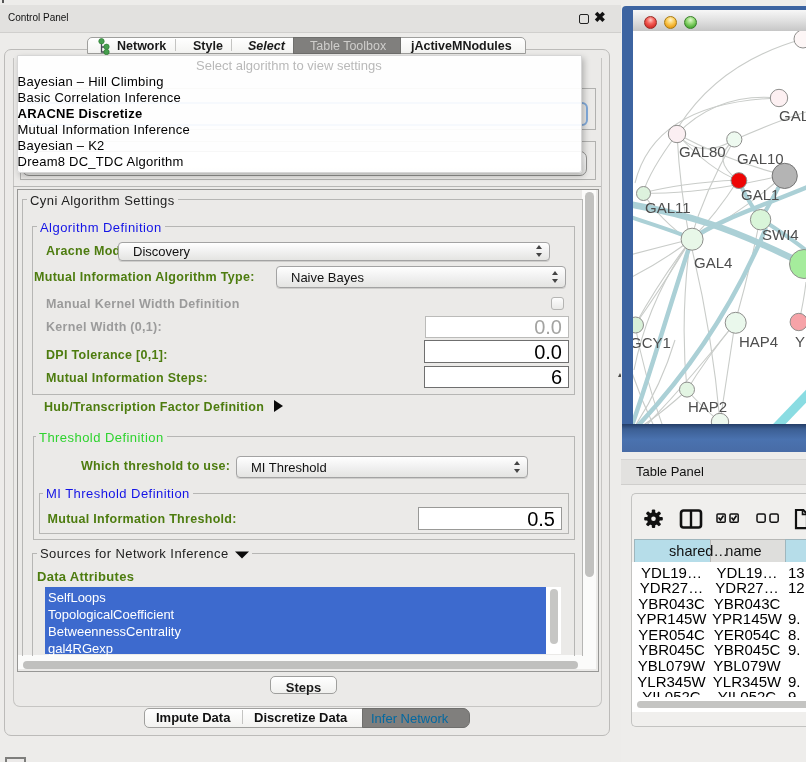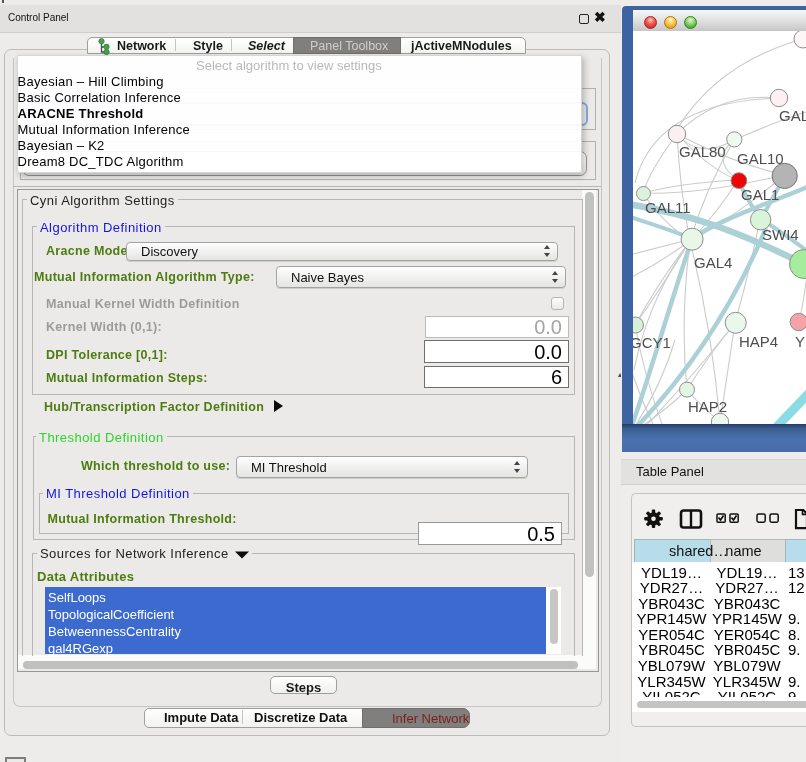--- a/index.html
+++ b/index.html
@@ -44,21 +44,21 @@
 <div class="abs" style="left:231px;top:39px;width:1px;height:12px;background:#c4c4c2;"></div>
 <svg class="abs" style="left:97px;top:38px;" width="14" height="17" viewBox="0 0 14 17">
   <path d="M4.5 3.5 L4.5 14 L8.5 14 M4.5 9 L8.5 9" stroke="#4a4a58" stroke-width="1.3" fill="none"></path>
   <circle cx="4.5" cy="3.2" r="2.7" fill="#47a04f" stroke="#2e7d32" stroke-width="0.7"></circle>
   <circle cx="9.5" cy="8.8" r="2.7" fill="#47a04f" stroke="#2e7d32" stroke-width="0.7"></circle>
   <circle cx="9.5" cy="14" r="2.7" fill="#47a04f" stroke="#2e7d32" stroke-width="0.7"></circle>
 </svg>
 <div class="abs bold" style="left:117px;top:38.5px;font-size:12.5px;color:#1a1a1a;">Network</div>
 <div class="abs bold" style="left:193px;top:38.5px;font-size:12.5px;color:#1a1a1a;">Style</div>
 <div class="abs bold" style="left:248px;top:38.5px;font-size:12.5px;color:#1a1a1a;font-style:italic;">Select</div>
-<div class="abs" style="left:310px;top:38.5px;font-size:12.5px;color:#cfcecc;">Panel Toolbox</div>
+<div class="abs" style="left:310px;top:38.5px;font-size:12.5px;color:#cfcecc;">Table Toolbox</div>
 <div class="abs bold" style="left:411px;top:38.5px;font-size:12.5px;color:#1a1a1a;">jActiveMNodules</div>
 </div>
 
 <div class="abs" style="left:20px;top:88px;width:574px;height:40px;border:1px solid #b1b1af;"></div>
 <div class="abs" style="left:26px;top:101.5px;width:558px;height:20px;border:2.5px solid #82abdb;border-radius:6px;"></div>
 <div class="abs" style="left:20px;top:141px;width:574px;height:37px;border:1px solid #b1b1af;"></div>
 <div class="abs" style="left:22px;top:151px;width:563px;height:23px;border:1.5px solid #929290;border-radius:7px;background:linear-gradient(#ffffff,#ededeb);"></div>
 <div class="gline" style="left:13px;top:186px;width:588px;height:1px;"></div>
 
 <div class="abs" style="left:17px;top:189px;width:580px;height:481px;border:1px solid #979795;background:#ebeae8;"></div>
@@ -69,21 +69,21 @@
 <div class="abs" style="left:18px;top:655px;width:564px;height:14px;background:#fbfbfa;"></div>
 <div class="abs" style="left:23px;top:660.5px;width:555px;height:8px;background:#c0c0be;border-radius:4px;"></div>
 
 <div class="abs" style="left:21.5px;top:199px;width:559px;height:456px;border:1px solid #b6b6b4;border-bottom:none;"></div>
 <div class="gtitle" style="left:27px;top:199.5px;color:#222;">Cyni Algorithm Settings</div>
 
 <div class="abs" style="left:32px;top:226px;width:541px;height:167px;border:1px solid #b6b6b4;"></div>
 <div class="gtitle" style="left:37px;top:226.5px;color:#1414e6;">Algorithm Definition</div>
 
 <div class="flabel" style="left:46px;top:243.5px;">Aracne Mode:</div>
-<div class="combo" style="left:126px;top:241.5px;width:430px;height:17px;">
+<div class="combo" style="left:118px;top:241.5px;width:430px;height:17px;">
     <span class="ctext">Discovery</span>
     <span class="spin"></span>
   </div>
 
 <div class="flabel" style="left:34px;top:270px;">Mutual Information Algorithm Type:</div>
 <div class="combo" style="left:276px;top:266px;width:288px;height:20px;">
     <span class="ctext">Naive Bayes</span>
     <span class="spin"></span>
   </div>
 
@@ -114,53 +114,53 @@
 <div class="flabel" style="left:81px;top:459px;">Which threshold to use:</div>
 <div class="combo" style="left:236px;top:455.5px;width:290px;height:20px;">
     <span class="ctext">MI Threshold</span>
     <span class="spin"></span>
   </div>
 
 <div class="abs" style="left:38.5px;top:493px;width:528px;height:39px;border:1px solid #b6b6b4;"></div>
 <div class="gtitle" style="left:43px;top:493px;color:#1414e6;">MI Threshold Definition</div>
 
 <div class="flabel" style="left:47.5px;top:511.5px;">Mutual Information Threshold:</div>
-<div class="field" style="left:418px;top:522px;width:142px;height:21px;border-color:#999997;">
+<div class="field" style="left:418px;top:507px;width:142px;height:21px;border-color:#999997;">
     <span class="v">0.5</span>
   </div>
 
 <div class="abs" style="left:32.3px;top:553px;width:541px;height:102px;border:1px solid #b6b6b4;border-bottom:none;"></div>
 <div class="gtitle" style="left:37px;top:553px;color:#222;">Sources for Network Inference <span style="display:inline-block;width:0;height:0;border-left:7.2px solid transparent;border-right:7.2px solid transparent;border-top:7.5px solid #0a0a0a;vertical-align:middle;margin-left:2px;position:relative;top:1px;"></span></div>
 
 <div class="flabel" style="left:37px;top:569px;font-size:13px;">Data Attributes</div>
 
 <div class="abs" style="left:45px;top:587px;width:516px;height:67px;background:#fff;"></div>
 <div class="abs" style="left:45px;top:587px;width:501px;height:67px;background:#3d6ace;"></div>
 <div class="abs" style="left:48px;top:588.5px;width:490px;font-size:13px;line-height:17px;color:#fff;">SelfLoops<br>TopologicalCoefficient<br>BetweennessCentrality<br>gal4RGexp</div>
 <div class="abs" style="left:549.5px;top:589px;width:8.5px;height:55px;background:#c6c6c4;border-radius:4.5px;"></div>
 
 <div class="abs" style="left:270px;top:676px;width:65px;height:15.5px;background:linear-gradient(#ffffff,#f0f0ee);border:1px solid #9f9f9d;border-radius:5px;text-align:center;">
   <span style="font-size:13px;font-weight:600;color:#1a1a1a;position:relative;top:0.5px;">Steps</span>
 </div>
 
 <div class="abs" style="left:144px;top:707.5px;width:322px;height:18px;background:linear-gradient(#ffffff,#f2f2f0);border:1px solid #9f9f9d;border-radius:5px;"></div>
 <div class="abs" style="left:361.5px;top:707.5px;width:106px;height:18px;background:#807f7d;border:1px solid #6f6f6d;border-radius:0 7px 7px 0;"></div>
 <div class="abs" style="left:242px;top:710px;width:1px;height:14px;background:#c4c4c2;"></div>
-<div class="abs lbl bold" style="left:156px;top:710px;margin-left:8px;">Impute Data</div>
+<div class="abs lbl bold" style="left:156px;top:710px;">Impute Data</div>
 <div class="abs lbl bold" style="left:254px;top:710px;">Discretize Data</div>
-<div class="abs" style="left:392px;top:710.5px;font-size:13px;color:#7f1d1d;">Infer Network</div>
+<div class="abs" style="left:371px;top:710.5px;font-size:13px;color:#0369a1;">Infer Network</div>
 
 <div class="abs" style="left:5px;top:757px;width:17px;height:10px;border:2px solid #7e7e7c;background:#eceae9;"></div>
 
 <div class="abs" style="left:17px;top:54.5px;width:563px;height:116.5px;background:rgba(255,255,255,0.93);border:1px solid #d6d6d6;border-radius:0 0 3px 3px;box-shadow:2px 3px 6px rgba(0,0,0,0.25);"></div>
 <div class="abs" style="left:196px;top:57.5px;width:212px;font-size:13px;color:#b9b9b9;">Select algorithm to view settings</div>
 <div class="abs" style="left:17.5px;top:74px;font-size:13px;line-height:15.9px;color:#000;letter-spacing:0.25px;">
 Bayesian – Hill Climbing<br>
 Basic Correlation Inference<br>
-<b>ARACNE Threshold</b><br>
+<b>ARACNE Discretize</b><br>
 Mutual Information Inference<br>
 Bayesian – K2<br>
 Dream8 DC_TDC Algorithm
 </div>
 
 <div class="abs" style="left:618px;top:373px;width:0;height:0;border-left:2.5px solid transparent;border-right:2.5px solid transparent;border-bottom:4px solid #4a4a48;"></div>
 
 <div class="abs" style="left:621px;top:0;width:185px;height:762px;background:#eeedeb;"></div>
 
 <div class="abs" style="left:622px;top:6px;width:184px;height:446px;background:#3d64a1;border-radius:4px 0 0 0;"></div>

